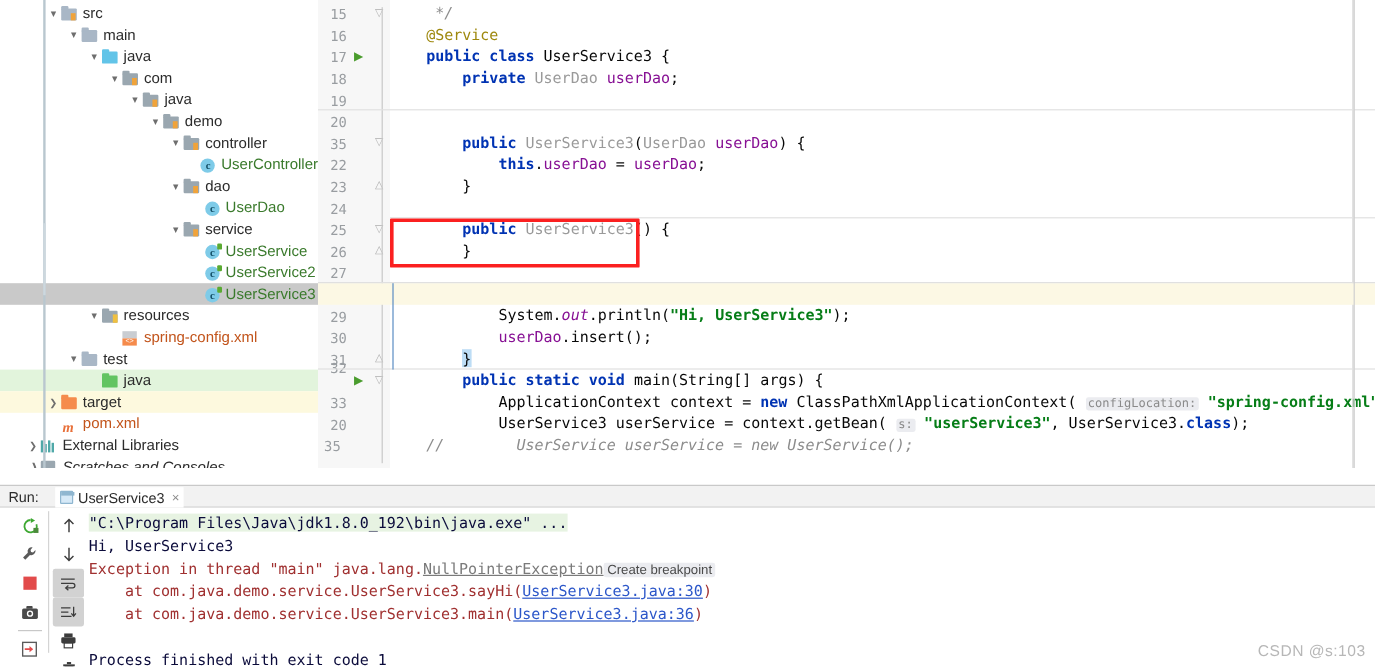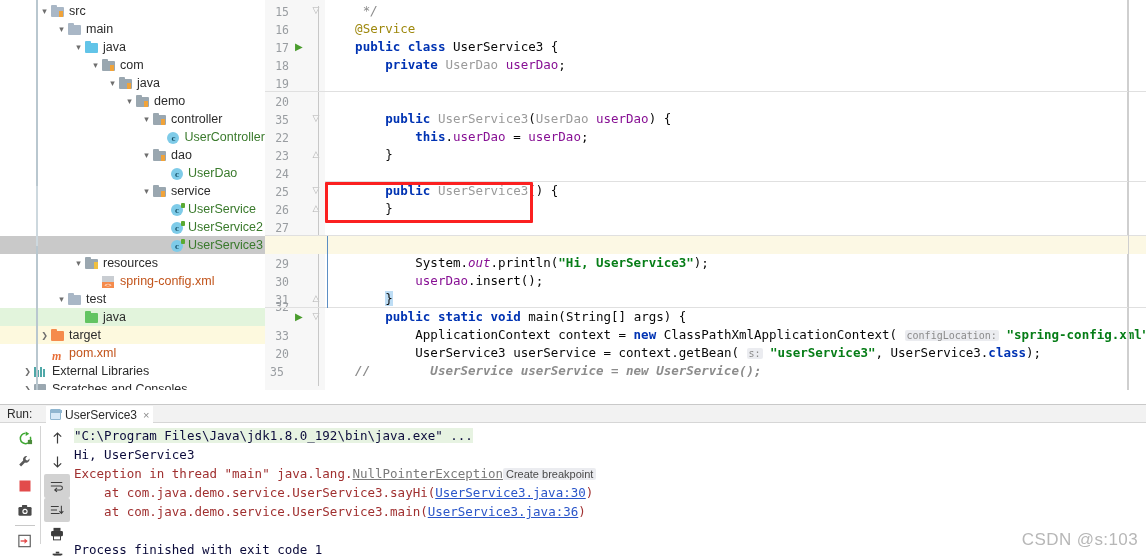--- a/index.html
+++ b/index.html
@@ -132,21 +132,21 @@
              font-family:"DejaVu Sans Mono", monospace; font-size:12.5px; }
   .coln { position:absolute; left:0; height:19px; line-height:19px; white-space:pre; }
   .c-cmd { color:#0b0b3b; background:#e7f3e2; }
   .c-out { color:#0b0b3b; }
   .c-err { color:#a03030; }
   .c-link { color:#2b56c9; text-decoration:underline; }
   .c-exc  { color:#7a7a7a; text-decoration:underline; }
   .c-bp   { background:#ebecf0; color:#4a4a4a; font-size:11px;
             font-family:"Liberation Sans",sans-serif; padding:0 3px; border-radius:2px; }
 
-  .watermark { position:absolute; right:8px; bottom:6px; font-size:17px; color:#b7b7b7;
+  .watermark { position:absolute; right:8px; bottom:6px; font-size:13px; color:#b7b7b7;
                font-family:"Liberation Sans", sans-serif; letter-spacing:0.4px; }
   .bottom-chev { position:absolute; left:22px; bottom:1px; font-size:9px; color:#aaa; }
 </style>
 </head>
 <body>
 
 <div id="app">
 
   <div id="project-tree">
       <div class="tree-row" style="top: 2px; position: absolute; left: 0px; width: 265px;">
@@ -318,21 +318,21 @@
         <span class="ticon">
           <span class="lib-icon">
             <s style="left:0"></s>
             <s style="left:3px;height:7px;top:3px"></s>
             <s style="left:6px"></s>
             <s style="left:9px;height:8px;top:2px"></s>
           </span>
         </span>
         <span class="lbl dark">External Libraries</span>
       </div>
-      <div class="tree-row" style="top: 380px; position: absolute; left: 0px; width: 265px;">
+      <div class="tree-row" style="top: 380px; position: absolute; left: 0px; width: 265px; font-style: italic;">
         <span class="indent" style="width:22px"></span>
         <span class="arrow right"></span>
         <span class="ticon">
           <span class="scr-icon"></span>
         </span>
         <span class="lbl dark">Scratches and Consoles</span>
       </div>
     </div>
   <div class="left-stripe"></div>
   <div class="left-stripe b"></div>
@@ -385,21 +385,21 @@
         <div class="cl" style="top: 182px;"><span class="plain">&nbsp;&nbsp;&nbsp;&nbsp;&nbsp;&nbsp;&nbsp;&nbsp;</span><span class="kw">public</span>&nbsp;<span class="typ">UserService3</span><span class="plain">(</span><span class="plain">)</span>&nbsp;<span class="plain">{</span></div>
         <div class="cl" style="top: 200px;"><span class="plain">&nbsp;&nbsp;&nbsp;&nbsp;&nbsp;&nbsp;&nbsp;&nbsp;</span><span class="plain">}</span></div>
         <div class="cl" style="top: 218px;"><span class="plain"></span></div>
         <div class="cl" style="top: 236px;"><span class="plain">&nbsp;&nbsp;&nbsp;&nbsp;&nbsp;&nbsp;&nbsp;&nbsp;</span><span class="kw">public</span>&nbsp;<span class="kw">void</span>&nbsp;<span class="plain">sayHi</span><span class="plain">(</span><span class="plain">)</span>&nbsp;<span class="plain brace-hl">{</span></div>
         <div class="cl" style="top: 254px;"><span class="plain">&nbsp;&nbsp;&nbsp;&nbsp;&nbsp;&nbsp;&nbsp;&nbsp;&nbsp;&nbsp;&nbsp;&nbsp;</span><span class="plain">System</span><span class="plain">.</span><span class="fld" style="font-style:italic">out</span><span class="plain">.</span><span class="plain">println</span><span class="plain">(</span><span class="str">"Hi, UserService3"</span><span class="plain">)</span><span class="plain">;</span></div>
         <div class="cl" style="top: 272px;"><span class="plain">&nbsp;&nbsp;&nbsp;&nbsp;&nbsp;&nbsp;&nbsp;&nbsp;&nbsp;&nbsp;&nbsp;&nbsp;</span><span class="fld">userDao</span><span class="plain">.</span><span class="plain">insert</span><span class="plain">(</span><span class="plain">)</span><span class="plain">;</span></div>
         <div class="cl" style="top: 290px;"><span class="plain">&nbsp;&nbsp;&nbsp;&nbsp;&nbsp;&nbsp;&nbsp;&nbsp;</span><span class="plain brace-hl">}</span></div>
         <div class="cl" style="top: 308px;"><span class="plain">&nbsp;&nbsp;&nbsp;&nbsp;&nbsp;&nbsp;&nbsp;&nbsp;</span><span class="kw">public</span>&nbsp;<span class="kw">static</span>&nbsp;<span class="kw">void</span>&nbsp;<span class="plain">main</span><span class="plain">(</span><span class="plain">String</span><span class="plain">[</span><span class="plain">]</span>&nbsp;<span class="plain">args</span><span class="plain">)</span>&nbsp;<span class="plain">{</span></div>
         <div class="cl" style="top: 326px;"><span class="plain">&nbsp;&nbsp;&nbsp;&nbsp;&nbsp;&nbsp;&nbsp;&nbsp;&nbsp;&nbsp;&nbsp;&nbsp;</span><span class="plain">ApplicationContext</span>&nbsp;<span class="plain">context</span>&nbsp;<span class="plain">=</span>&nbsp;<span class="kw">new</span>&nbsp;<span class="plain">ClassPathXmlApplicationContext</span><span class="plain">(</span>&nbsp;<span class="hint">configLocation:</span>&nbsp;<span class="str">"spring-config.xml"</span></div>
         <div class="cl" style="top: 344px;"><span class="plain">&nbsp;&nbsp;&nbsp;&nbsp;&nbsp;&nbsp;&nbsp;&nbsp;&nbsp;&nbsp;&nbsp;&nbsp;</span><span class="plain">UserService3</span>&nbsp;<span class="plain">userService</span>&nbsp;<span class="plain">=</span>&nbsp;<span class="plain">context</span><span class="plain">.</span><span class="plain">getBean</span><span class="plain">(</span>&nbsp;<span class="hint">s:</span>&nbsp;<span class="str">"userService3"</span><span class="plain">,</span>&nbsp;<span class="plain">UserService3</span><span class="plain">.</span><span class="kw">class</span><span class="plain">)</span><span class="plain">;</span></div>
-        <div class="cl" style="top: 362px; font-weight: bold;"><span class="plain">&nbsp;&nbsp;&nbsp;&nbsp;</span><span class="cmt">//&nbsp;&nbsp;&nbsp;&nbsp;&nbsp;&nbsp;&nbsp;&nbsp;UserService&nbsp;userService&nbsp;=&nbsp;new&nbsp;UserService();</span></div>
+        <div class="cl" style="top: 362px;"><span class="plain">&nbsp;&nbsp;&nbsp;&nbsp;</span><span class="cmt">//&nbsp;&nbsp;&nbsp;&nbsp;&nbsp;&nbsp;&nbsp;&nbsp;UserService&nbsp;userService&nbsp;=&nbsp;new&nbsp;UserService();</span></div>
       </div>
     <div class="editor-rightline"></div>
   <div class="caret-line" style="top: 236px; left: 0px;"></div>
       <div class="sep full" style="top: 91px;"></div>
       <div class="sep" style="top: 181px;"></div>
       <div class="sep full" style="top: 235px;"></div>
       <div class="sep full" style="top: 307px;"></div>
       <div class="vert-caret" style="left: 62px; top: 236px; height: 72px;"></div>
     </div>
   <div class="editor-rightline2"></div>

